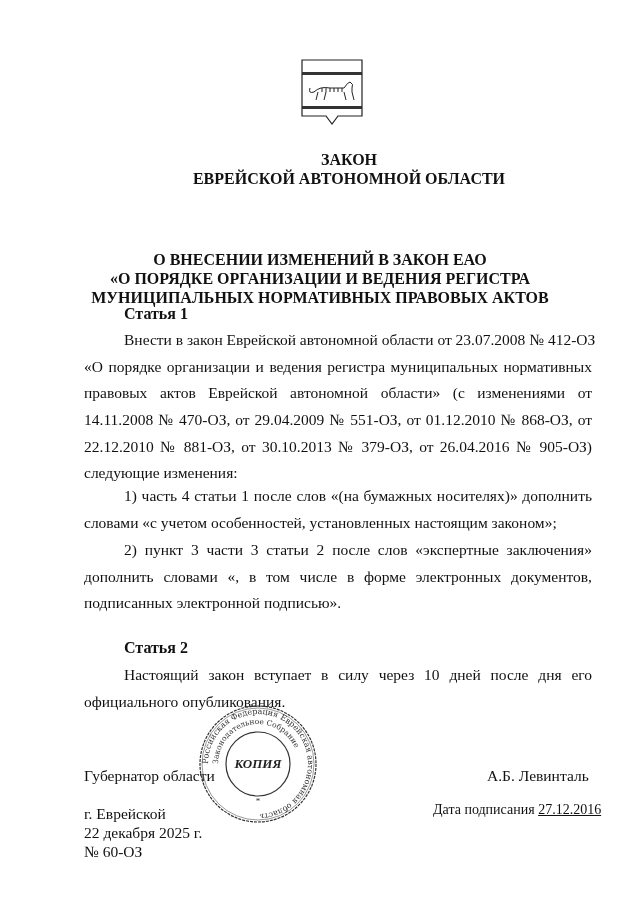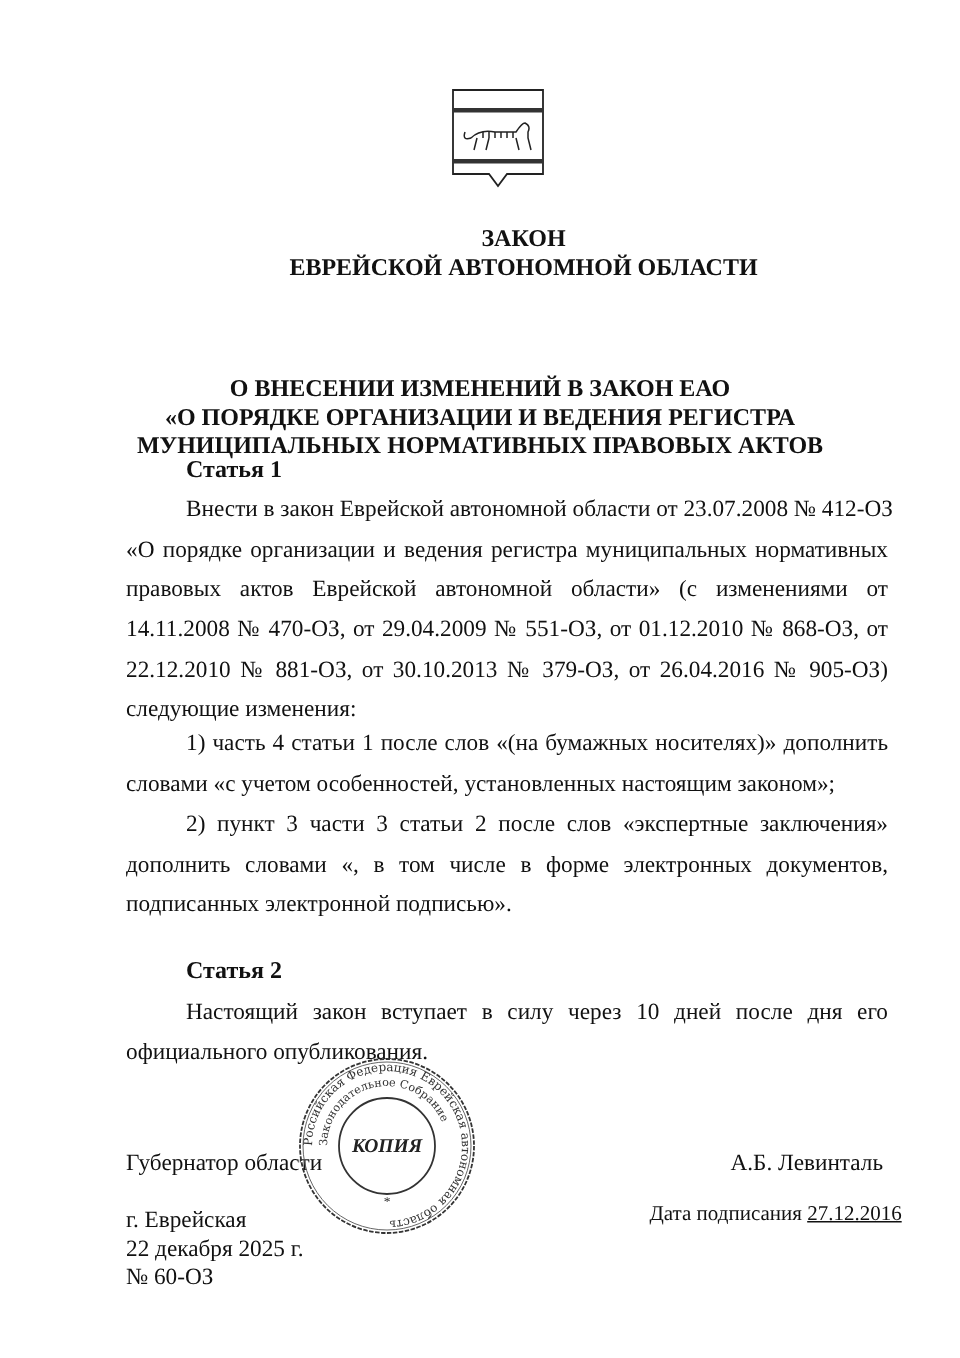--- a/index.html
+++ b/index.html
@@ -67,21 +67,21 @@
 
 <div class="p" style="top:662px">
   <div class="line" style="padding-left:40px">Настоящий закон вступает в силу через 10 дней после дня его</div>
   <div class="line last">официального опубликования.</div>
 </div>
 
 <div class="sig" style="left:84px; top:741px">Губернатор области</div>
 <div class="sig" style="left:487px; top:741px">А.Б. Левинталь</div>
 
 <div class="sig" style="left:84px; top:778px; line-height:19px">
-  <div>г. Еврейская</div>
+  <div>г. Еврейской</div>
   <div>22 декабря 2025 г.</div>
   <div>№ 60-ОЗ</div>
 </div>
 
 <div class="sig" style="left:433px; top:776px; font-size:14px">
   <span>Дата подписания</span>
   <span class="u">27.12.2016</span>
 </div>
 
 <svg class="stamp" viewBox="0 0 124 124">

